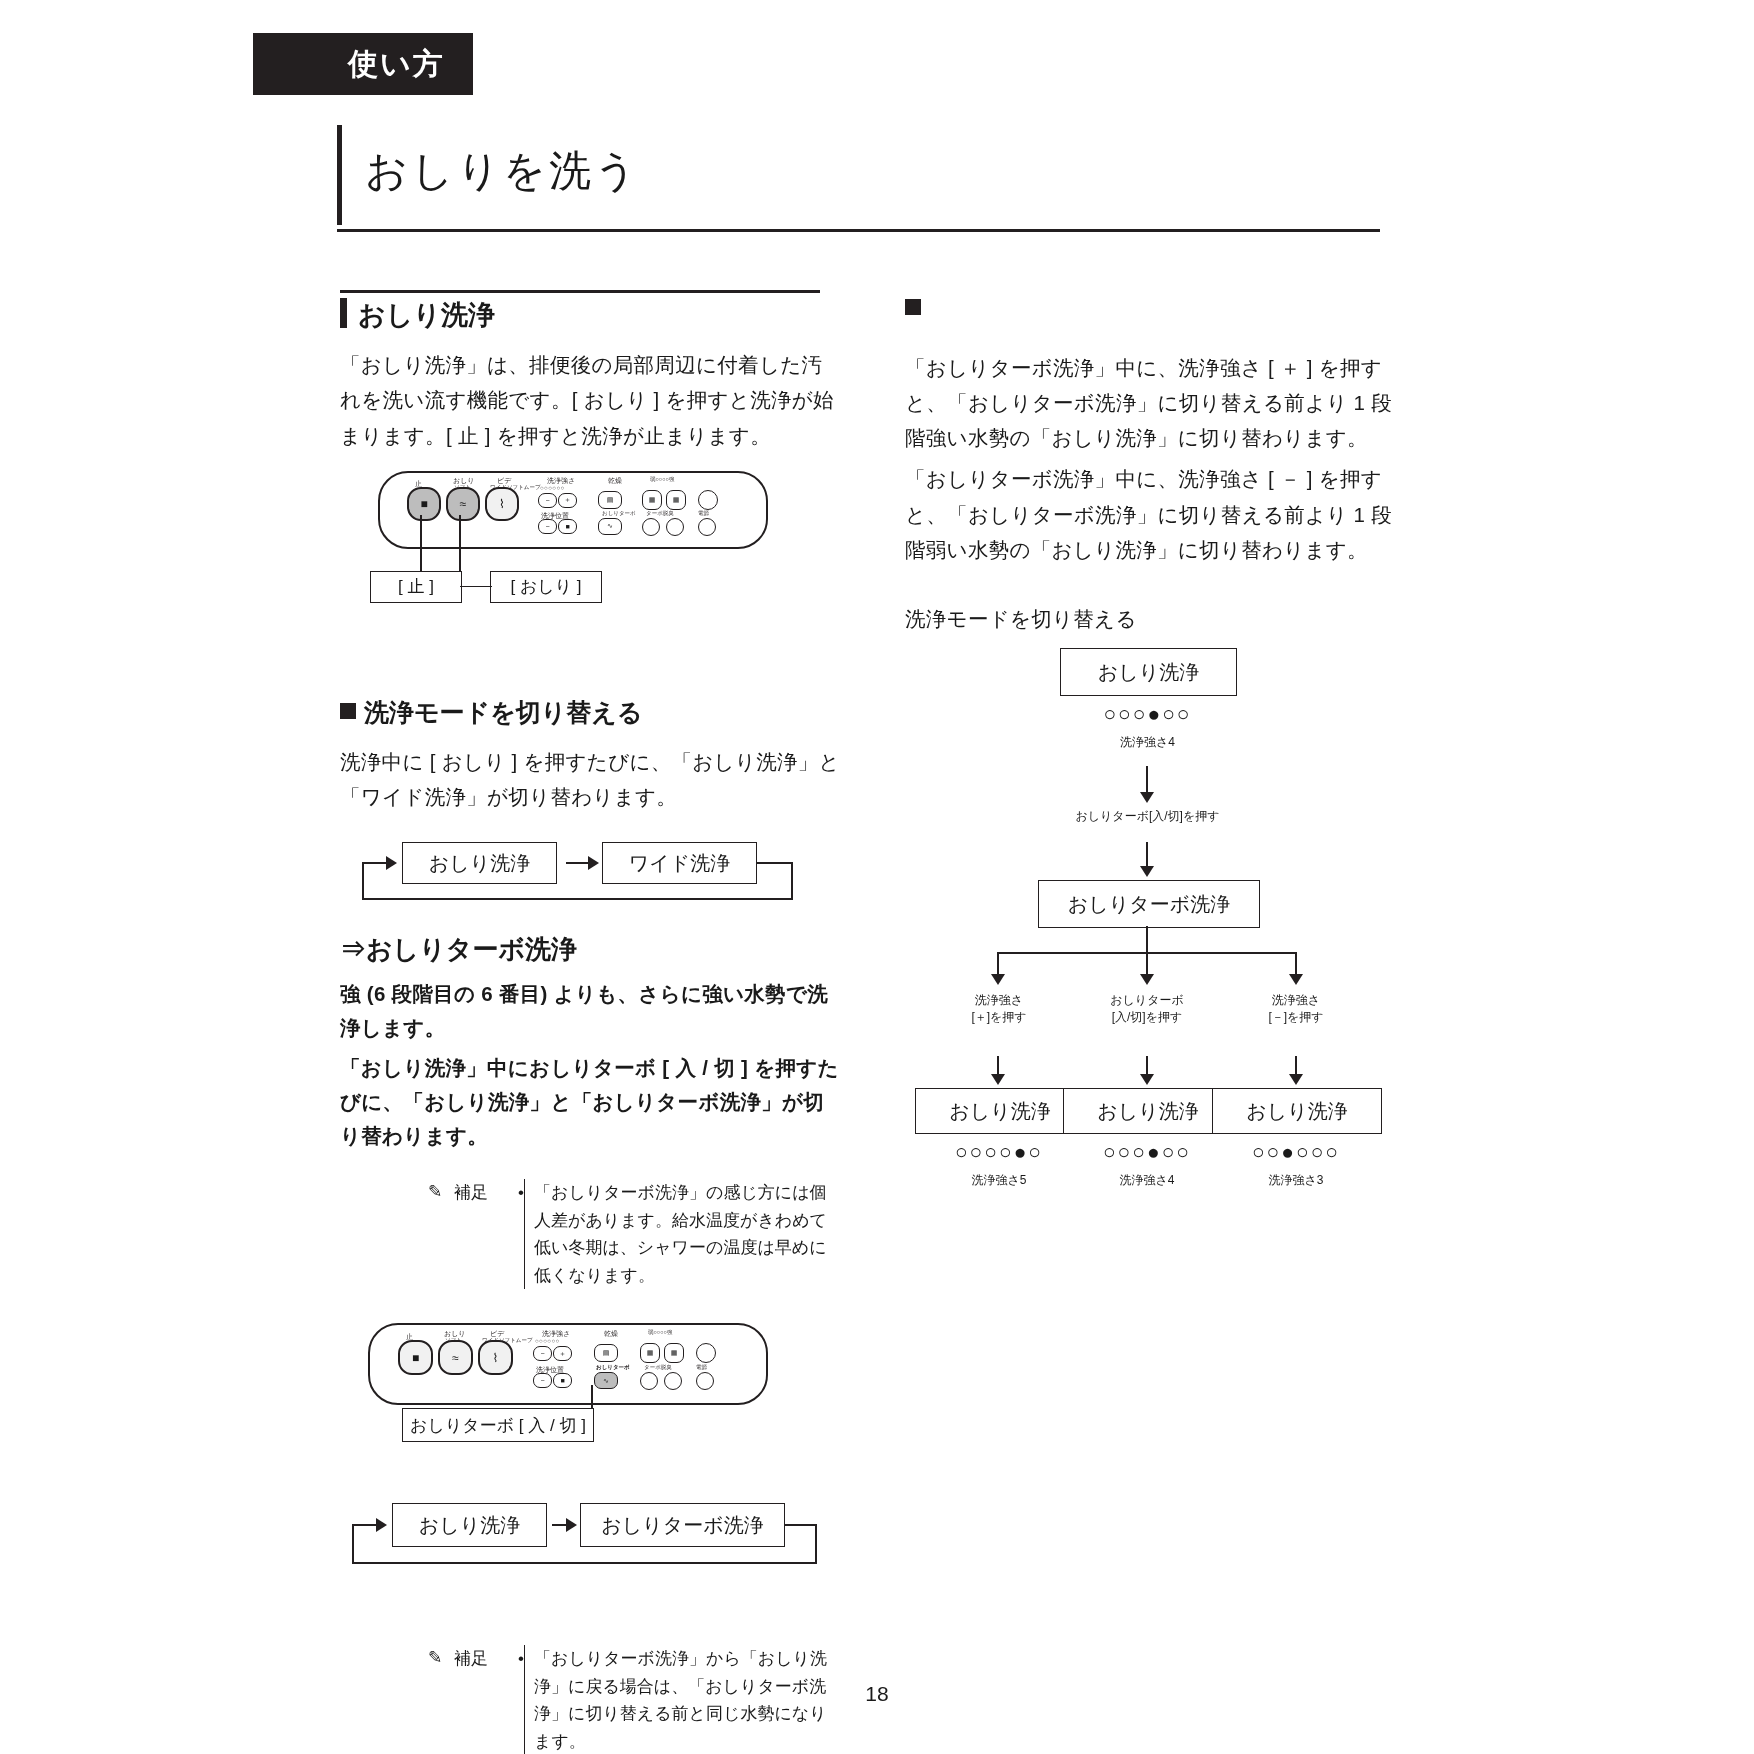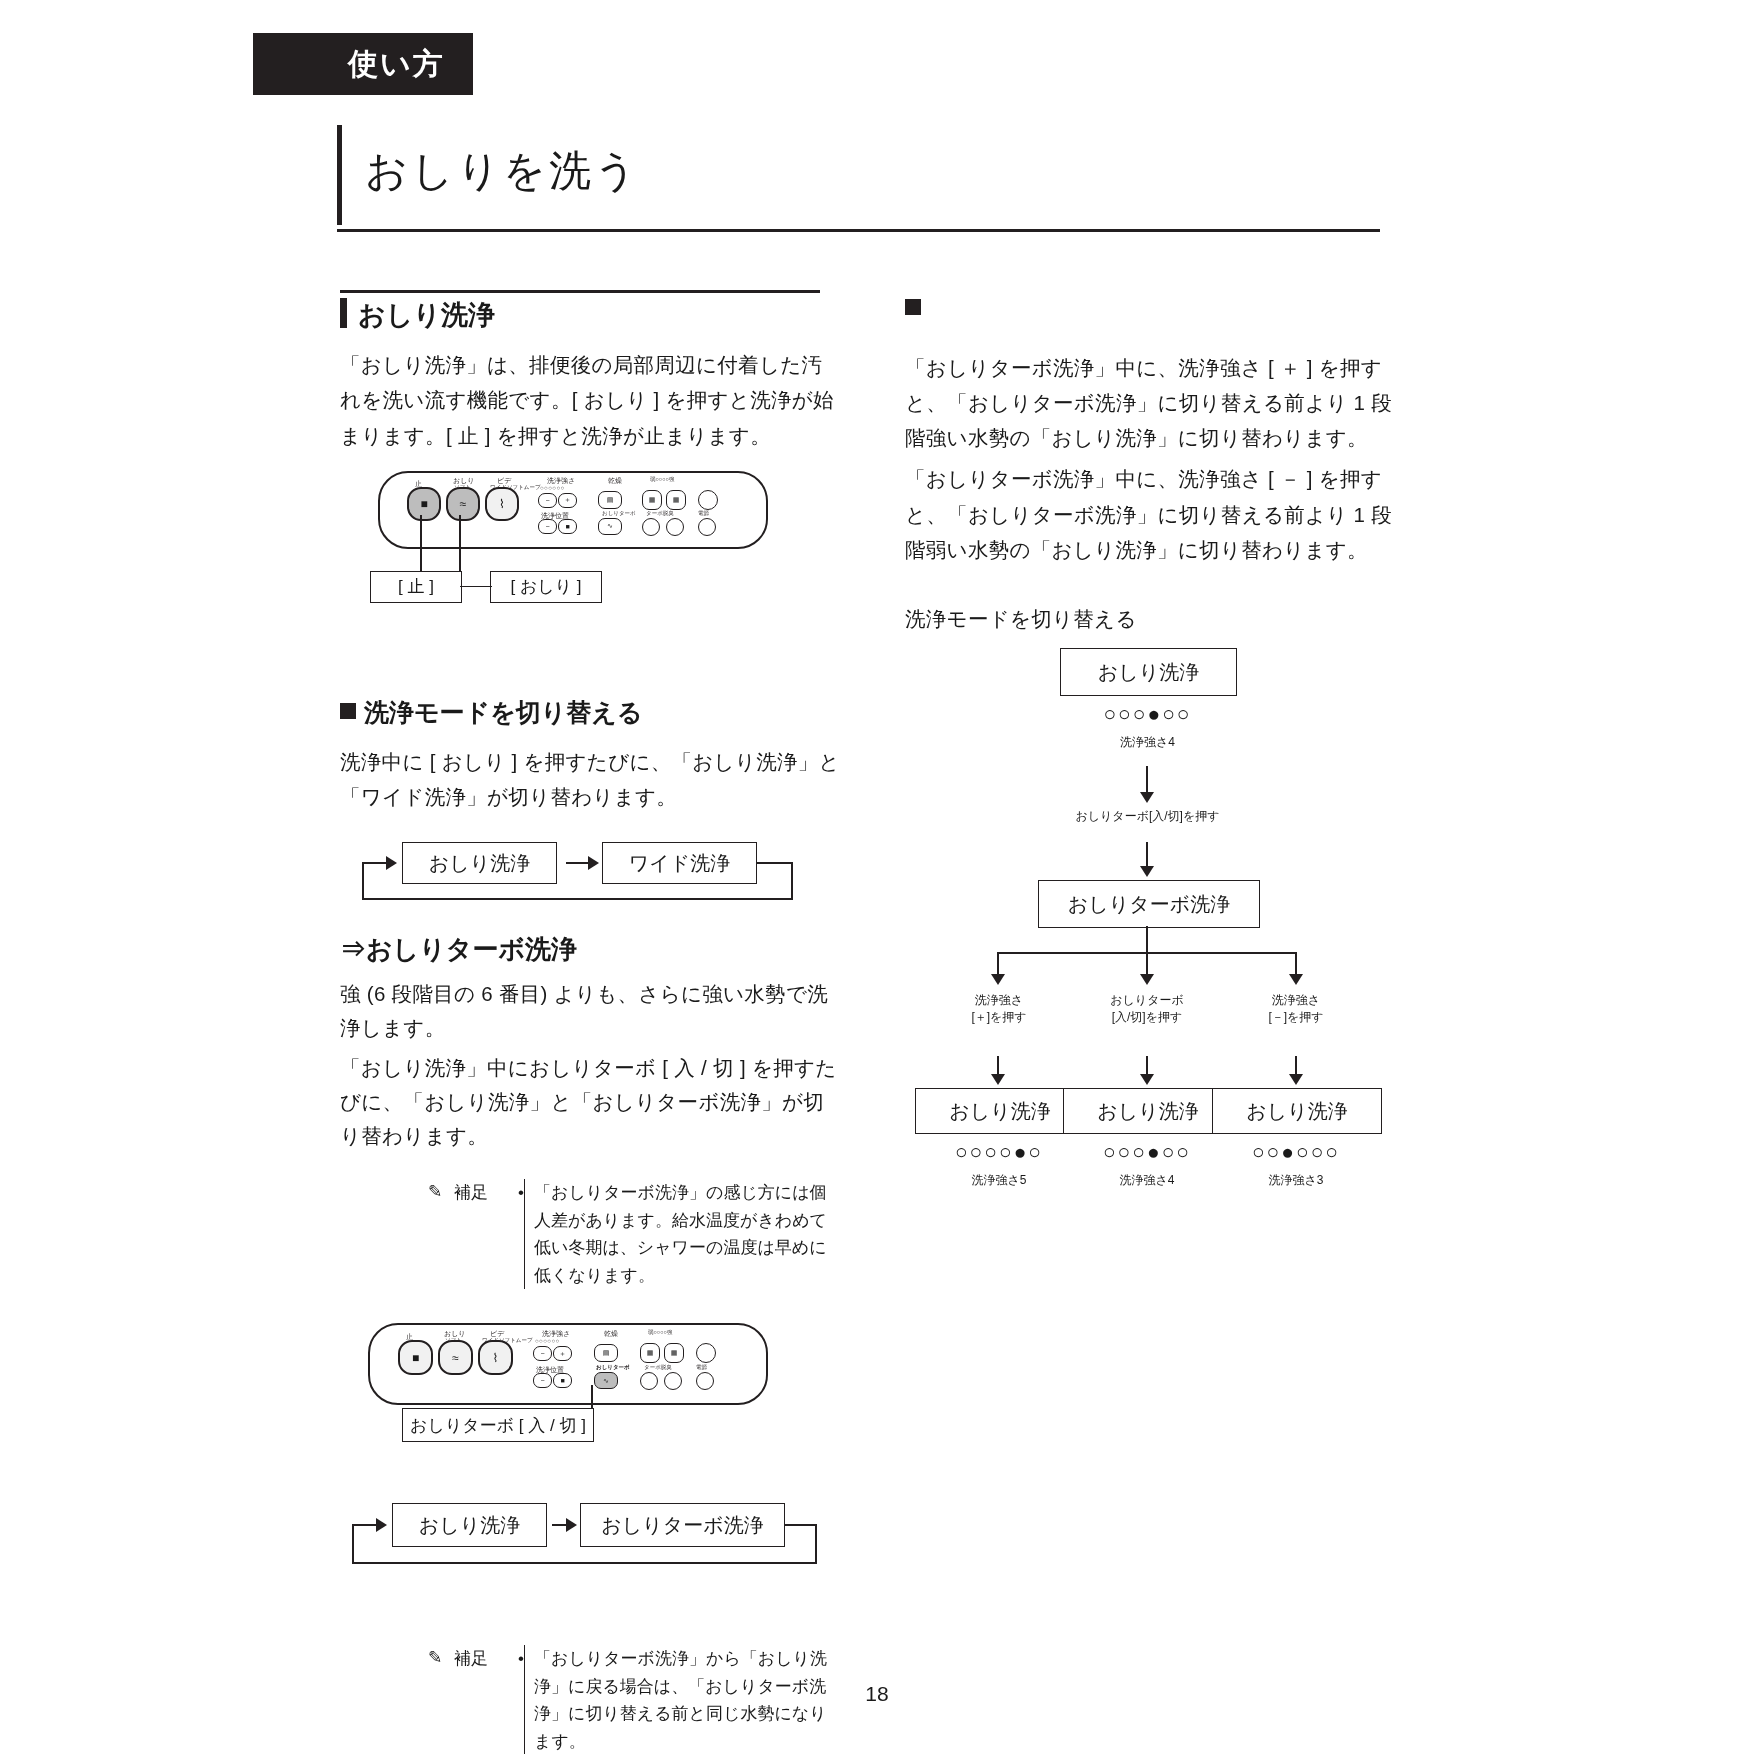--- a/index.html
+++ b/index.html
@@ -36,21 +36,21 @@
   .sec-head{position:relative;margin-bottom:12px;}
   .sec-head .rule{height:3px;background:#231f20;width:480px;}
   .sec-head .blk{position:absolute;left:0;top:8px;width:7px;height:30px;background:#231f20;}
   .sec-head .txt{padding-left:18px;padding-top:4px;font-size:27px;font-weight:bold;}
 
   .h-sq{font-size:25px;font-weight:bold;margin:0 0 14px 0;line-height:1.35;}
   .h-sq .sq{display:inline-block;width:16px;height:16px;background:#231f20;margin-right:8px;vertical-align:2px;}
   .h-arrow{font-size:26px;font-weight:bold;margin:0 0 10px 0;}
 
   p.body{font-size:20.5px;line-height:1.72;margin:0 0 6px 0;letter-spacing:0.3px;}
-  p.body.tight{line-height:1.66;}
+  p.body.tight{line-height:1.66;font-weight:bold;}
 
   
   .remote{
     position:relative;background:#fff;border:2px solid #231f20;border-radius:30px;
     box-sizing:border-box;
   }
   .remote .lbl{position:absolute;font-size:7px;color:#231f20;white-space:nowrap;}
   .remote .dots{position:absolute;font-size:6px;letter-spacing:0.5px;color:#231f20;white-space:nowrap;}
   .btn-round{position:absolute;border:1.5px solid #231f20;border-radius:50%;background:#fff;}
   .btn-sq{position:absolute;border:1.5px solid #231f20;border-radius:7px;background:#fff;

